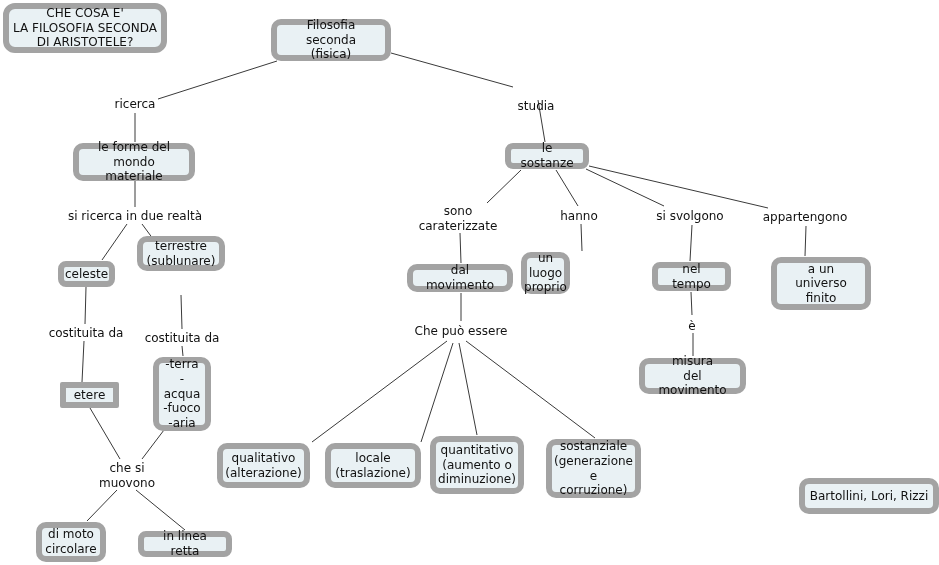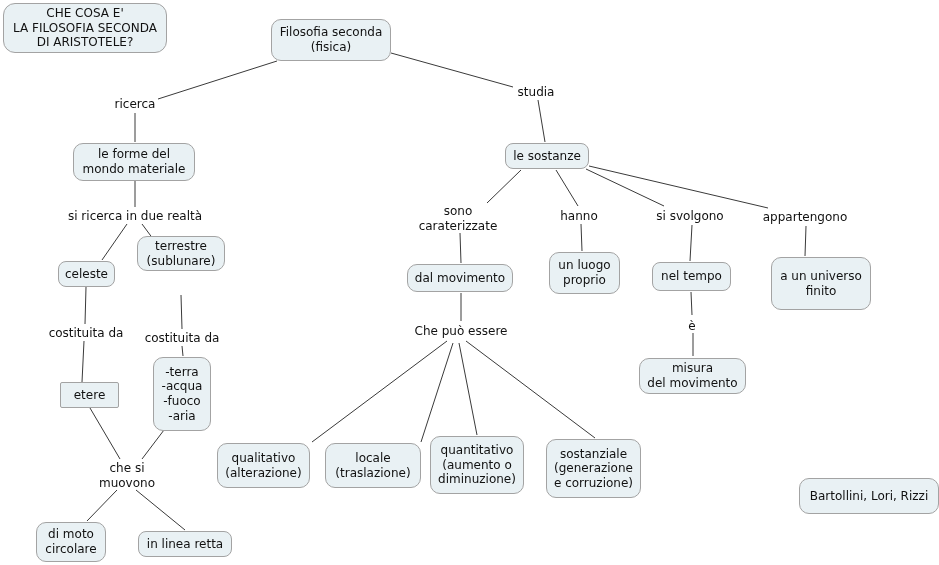--- a/index.html
+++ b/index.html
@@ -22,21 +22,21 @@
     stroke-width: 1;
   }
   .box {
     position: absolute;
     box-sizing: border-box;
     display: flex;
     align-items: center;
     justify-content: center;
     text-align: center;
     background: #e9f1f4;
-    border: 1px solid #a3a3a3;
+    border: 6px solid #a3a3a3;
     border-radius: 10px;
     font-size: 12px;
     line-height: 1.22;
     padding: 2px 4px;
   }
   .box span, .lbl span { white-space: pre-line; }
   .lbl {
     position: absolute;
     box-sizing: border-box;
     text-align: center;
@@ -117,21 +117,21 @@
     </div>
   <div class="box" style="left:138px;top:531px;width:94px;height:26px;border-radius:8px">
       <span>in linea retta</span>
     </div>
   <div class="box" style="left:505px;top:143px;width:84px;height:26px;border-radius:8px">
       <span>le sostanze</span>
     </div>
   <div class="box" style="left:407px;top:264px;width:106px;height:28px">
       <span>dal movimento</span>
     </div>
-  <div class="box" style="left:549px;top:252px;width:71px;height:42px">
+  <div class="box" style="left:521px;top:252px;width:49px;height:42px">
       <span>un luogo
 proprio</span>
     </div>
   <div class="box" style="left:652px;top:262px;width:79px;height:29px;border-radius:8px">
       <span>nel tempo</span>
     </div>
   <div class="box" style="left:771px;top:257px;width:100px;height:53px">
       <span>a un universo
 finito</span>
     </div>
@@ -155,21 +155,21 @@
   <div class="box" style="left:546px;top:439px;width:95px;height:59px">
       <span>sostanziale
 (generazione
 e corruzione)</span>
     </div>
   <div class="box" style="left:799px;top:478px;width:140px;height:36px">
       <span>Bartollini, Lori, Rizzi</span>
     </div>
 
   <div class="lbl" style="left:105px;top:97px;width:60px"><span>ricerca</span></div>
-  <div class="lbl" style="left:506px;top:85px;width:60px"><span>studia</span></div>
+  <div class="lbl" style="left:506px;top:99px;width:60px"><span>studia</span></div>
   <div class="lbl" style="left:60px;top:209px;width:150px"><span>si ricerca in due realtà</span></div>
   <div class="lbl" style="left:46px;top:326px;width:80px"><span>costituita da</span></div>
   <div class="lbl" style="left:142px;top:331px;width:80px"><span>costituita da</span></div>
   <div class="lbl" style="left:92px;top:461px;width:70px"><span>che si
 muovono</span></div>
   <div class="lbl" style="left:410px;top:204px;width:96px"><span>sono
 caraterizzate</span></div>
   <div class="lbl" style="left:549px;top:209px;width:60px"><span>hanno</span></div>
   <div class="lbl" style="left:650px;top:209px;width:80px"><span>si svolgono</span></div>
   <div class="lbl" style="left:760px;top:210px;width:90px"><span>appartengono</span></div>

